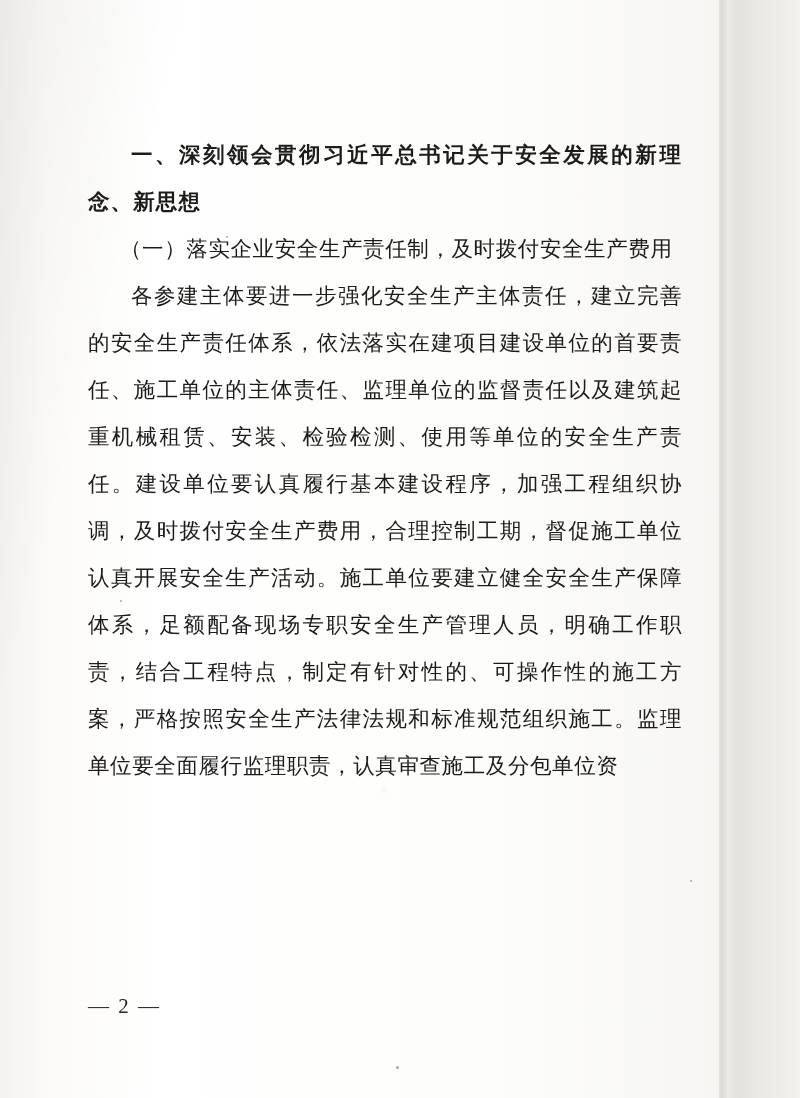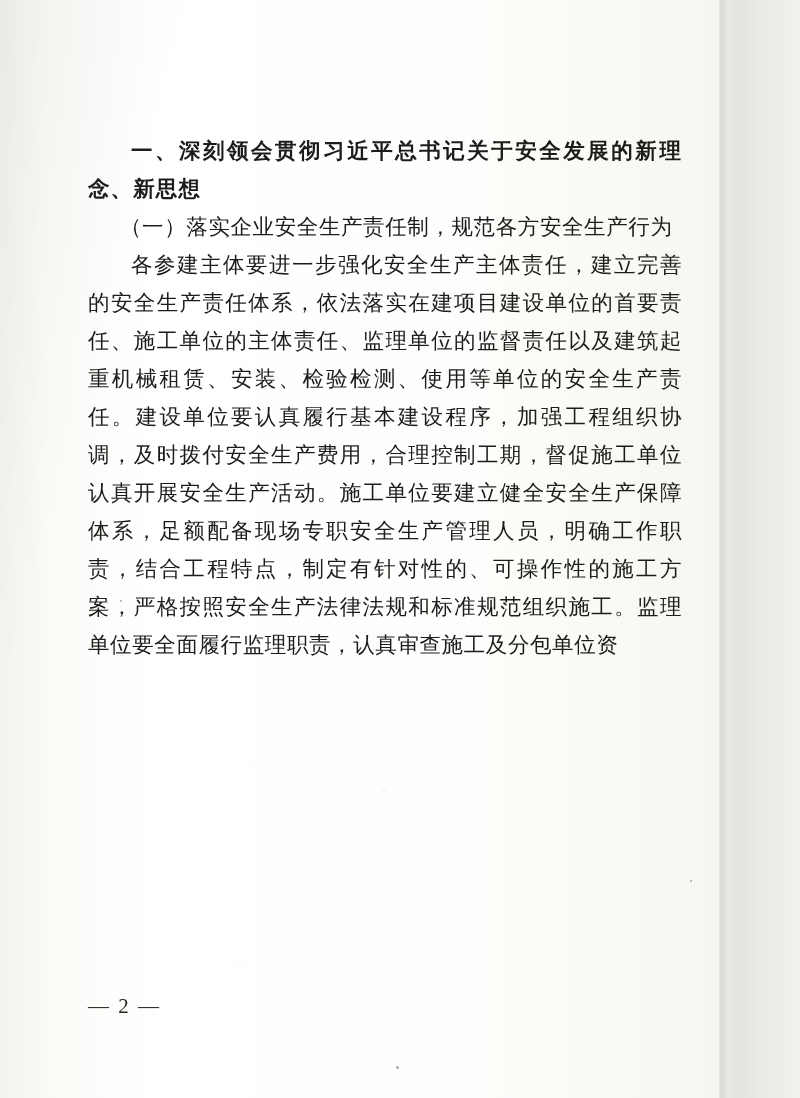--- a/index.html
+++ b/index.html
@@ -68,21 +68,21 @@
     position: absolute;
     left: 88px;
     top: 132px;
     width: 594px;
   }
 
   p {
     margin: 0;
     color: #1d1c1a;
     font-size: 21.5px;
-    line-height: 38px;
+    line-height: 47px;
     letter-spacing: 0.6px;
     text-align: justify;
     text-justify: inter-ideograph;
   }
   .heading {
     font-weight: bold;
     text-indent: 43px;
     letter-spacing: 1.1px;
   }
   .body-para {
@@ -108,18 +108,18 @@
   <div class="scan-fold"></div>
   <div class="paper-noise"></div>
 
   <div class="speck" style="left:226px; top:236px; width:2px; height:2px;"></div>
   <div class="speck" style="left:396px; top:1066px; width:3px; height:3px;"></div>
   <div class="speck" style="left:690px; top:880px; width:2px; height:2px;"></div>
   <div class="speck" style="left:120px; top:600px; width:2px; height:2px;"></div>
 
   <div class="content">
     <p class="heading">一、深刻领会贯彻习近平总书记关于安全发展的新理念、新思想</p>
-    <p class="sub-heading">（一）落实企业安全生产责任制，规范各方安全生产行为</p>
+    <p class="sub-heading">（一）落实企业安全生产责任制，及时拨付安全生产费用</p>
     <p class="body-para">各参建主体要进一步强化安全生产主体责任，建立完善的安全生产责任体系，依法落实在建项目建设单位的首要责任、施工单位的主体责任、监理单位的监督责任以及建筑起重机械租赁、安装、检验检测、使用等单位的安全生产责任。建设单位要认真履行基本建设程序，加强工程组织协调，及时拨付安全生产费用，合理控制工期，督促施工单位认真开展安全生产活动。施工单位要建立健全安全生产保障体系，足额配备现场专职安全生产管理人员，明确工作职责，结合工程特点，制定有针对性的、可操作性的施工方案，严格按照安全生产法律法规和标准规范组织施工。监理单位要全面履行监理职责，认真审查施工及分包单位资</p>
   </div>
 
   <div class="page-number">— 2 —</div>
 </div>
 
 </body></html>

